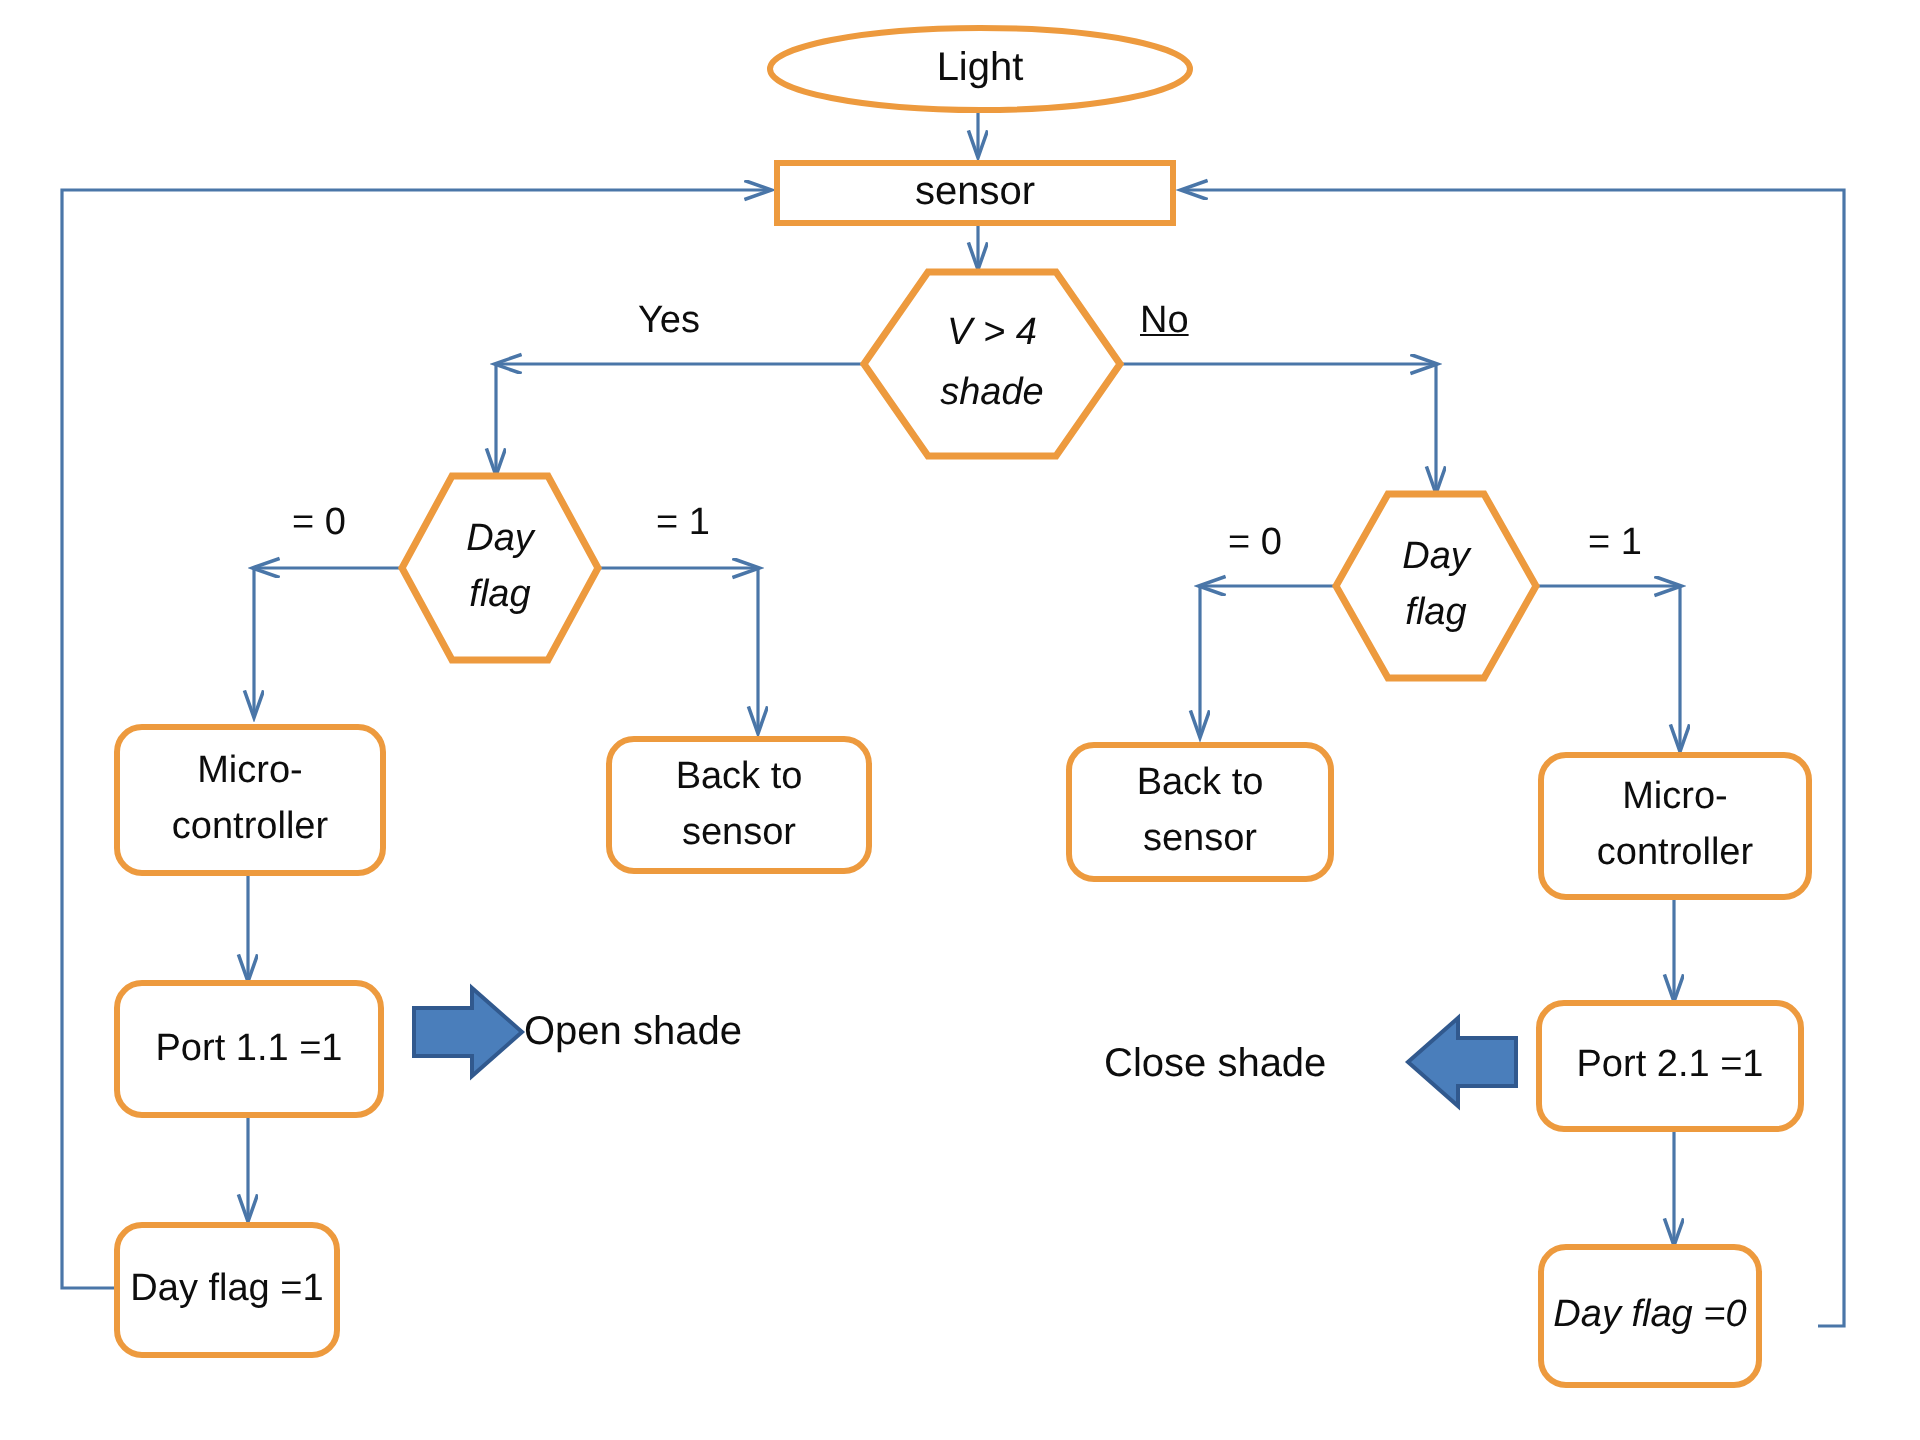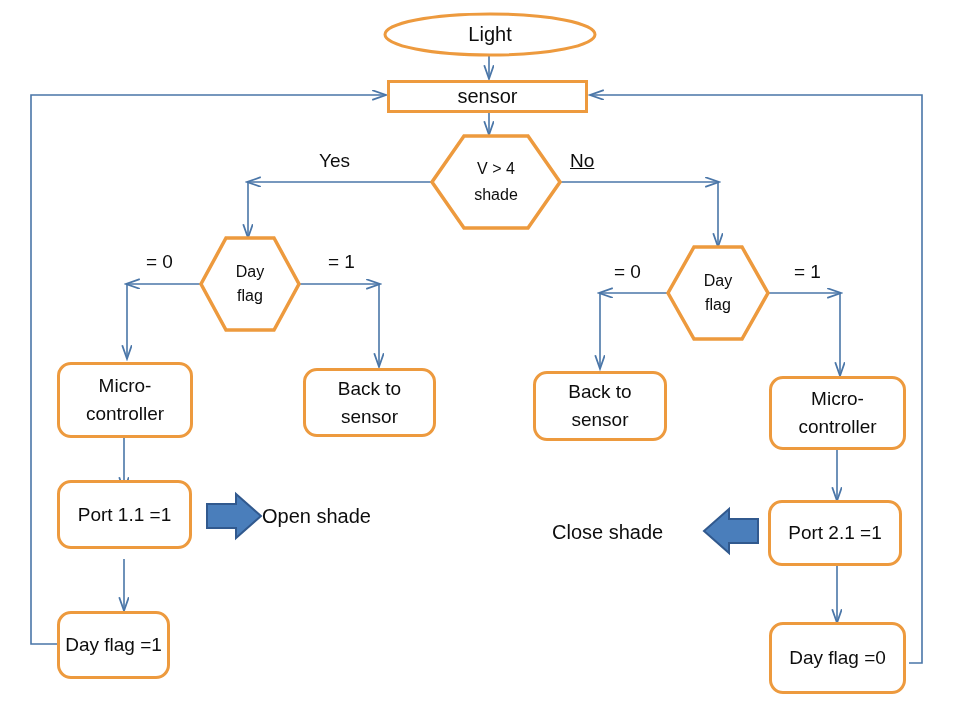--- a/index.html
+++ b/index.html
@@ -5,21 +5,21 @@
   html,body{margin:0;padding:0;background:#ffffff;}
   body{width:960px;height:720px;overflow:hidden;
        font-family:"Liberation Sans","DejaVu Sans",sans-serif;}
   #canvas{position:relative;width:960px;height:720px;background:#fff;}
   svg.layer{position:absolute;left:0;top:0;width:960px;height:720px;}
   .node{position:absolute;box-sizing:border-box;display:flex;align-items:center;
         justify-content:center;text-align:left;color:#0d0d0d;line-height:1.25;
         background:#ffffff;}
   .rrect{border:3px solid #ED9A3E;border-radius:14px;font-size:19px;}
   .ellipse-node{font-size:20px;}
-  .hex-node{font-size:16px;}
+  .hex-node{font-size:19px;font-style:italic;}
   .edge-label{position:absolute;color:#0d0d0d;font-size:19px;white-space:nowrap;text-align:right;}
   .plain-label{position:absolute;color:#0d0d0d;font-size:20px;white-space:nowrap;}
   .hexwrap,.ellwrap{position:absolute;}
   .hexwrap svg,.ellwrap svg{position:absolute;left:0;top:0;}
   .hex-node,.ellipse-node{position:absolute;left:0;top:0;width:100%;height:100%;
         border:0;background:transparent;}
 </style>
 </head>
 <body>
 
@@ -120,33 +120,33 @@
   <div class="node rrect" style="left:533px;top:371px;width:134px;height:70px;flex-direction:column;">
     <span>Back to</span>
     <span style="margin-top:4px">sensor</span>
   </div>
 
   <div class="node rrect" style="left:769px;top:376px;width:137px;height:74px;flex-direction:column;">
     <span>Micro-</span>
     <span style="margin-top:4px">controller</span>
   </div>
 
-  <div class="node rrect" style="left:57px;top:480px;width:135px;height:69px;">
+  <div class="node rrect" style="left:57px;top:490px;width:135px;height:69px;">
     <span>Port 1.1 =1</span>
   </div>
 
   <div class="node rrect" style="left:768px;top:500px;width:134px;height:66px;">
     <span>Port 2.1 =1</span>
   </div>
 
   <div class="node rrect" style="left:57px;top:611px;width:113px;height:68px;">
     <span>Day flag =1</span>
   </div>
 
-  <div class="node rrect" style="left:769px;top:622px;width:137px;height:72px;">
+  <div class="node rrect" style="left:769px;top:622px;width:112px;height:72px;font-style:italic;">
     <span>Day flag =0</span>
   </div>
 
   <svg class="layer">
     <polygon points="207,504 236,504 236,494 261,516 236,538 236,528 207,528" fill="#4A7EBB" stroke="#31598E" stroke-width="2"></polygon>
     <polygon points="758,519 729,519 729,509 704,531 729,553 729,543 758,543" fill="#4A7EBB" stroke="#31598E" stroke-width="2"></polygon>
   </svg>
 
   <div class="plain-label" style="left:262px;top:505px;">Open shade</div>
   <div class="plain-label" style="left:552px;top:521px;">Close shade</div>

